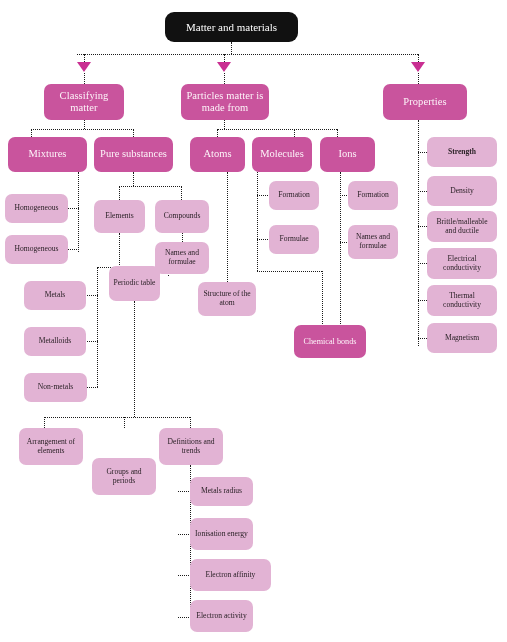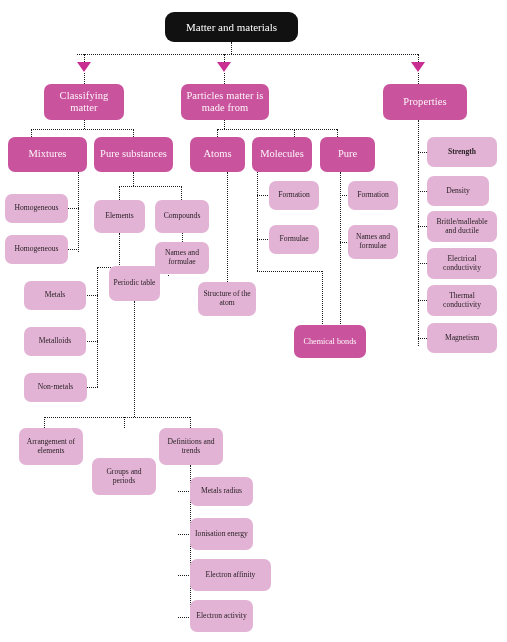--- a/index.html
+++ b/index.html
@@ -240,21 +240,21 @@
   <div class="vline" style="left:294px; top:129px; height:8px;"></div>
   <div class="vline" style="left:337px; top:129px; height:8px;"></div>
 
   <div class="node l2" style="left:190px; top:137px; width:55px; height:35px;">
     <span>Atoms</span>
   </div>
   <div class="node l2" style="left:252px; top:137px; width:60px; height:35px;">
     <span>Molecules</span>
   </div>
   <div class="node l2" style="left:320px; top:137px; width:55px; height:35px;">
-    <span>Pure</span>
+    <span>Ions</span>
   </div>
 
   <div class="vline" style="left:227px; top:172px; height:110px;"></div>
   <div class="node l4" style="left:198px; top:282px; width:58px; height:34px;">
     <span>Structure of the atom</span>
   </div>
 
   <div class="vline" style="left:257px; top:172px; height:99px;"></div>
   <div class="stub" style="left:257px; top:195px; width:13px;"></div>
   <div class="stub" style="left:257px; top:239px; width:13px;"></div>
@@ -288,21 +288,21 @@
   <div class="stub" style="left:418px; top:152px; width:13px;"></div>
   <div class="stub" style="left:418px; top:191px; width:13px;"></div>
   <div class="stub" style="left:418px; top:226px; width:13px;"></div>
   <div class="stub" style="left:418px; top:263px; width:13px;"></div>
   <div class="stub" style="left:418px; top:300px; width:13px;"></div>
   <div class="stub" style="left:418px; top:338px; width:13px;"></div>
 
   <div class="node l4" style="left:427px; top:137px; width:70px; height:30px;font-weight:bold;">
     <span>Strength</span>
   </div>
-  <div class="node l4" style="left:427px; top:176px; width:62px; height:30px;">
+  <div class="node l4" style="left:427px; top:176px; width:70px; height:30px;">
     <span>Density</span>
   </div>
   <div class="node l4" style="left:427px; top:211px; width:70px; height:31px;">
     <span>Brittle/malleable and ductile</span>
   </div>
   <div class="node l4" style="left:427px; top:248px; width:70px; height:31px;">
     <span>Electrical conductivity</span>
   </div>
   <div class="node l4" style="left:427px; top:285px; width:70px; height:31px;">
     <span>Thermal conductivity</span>

